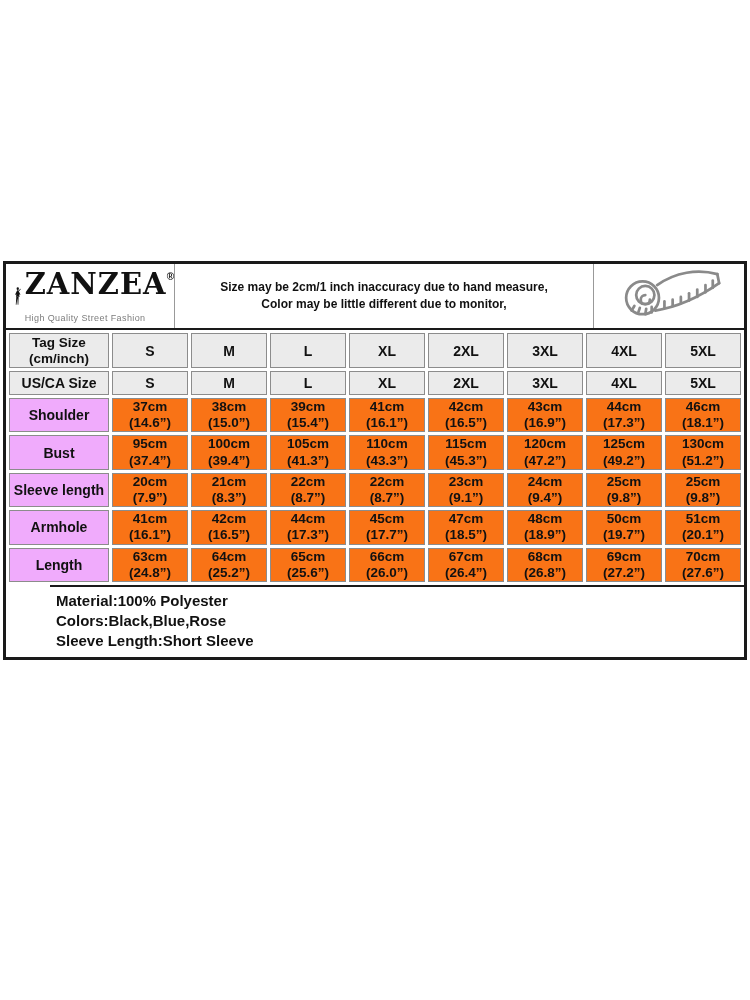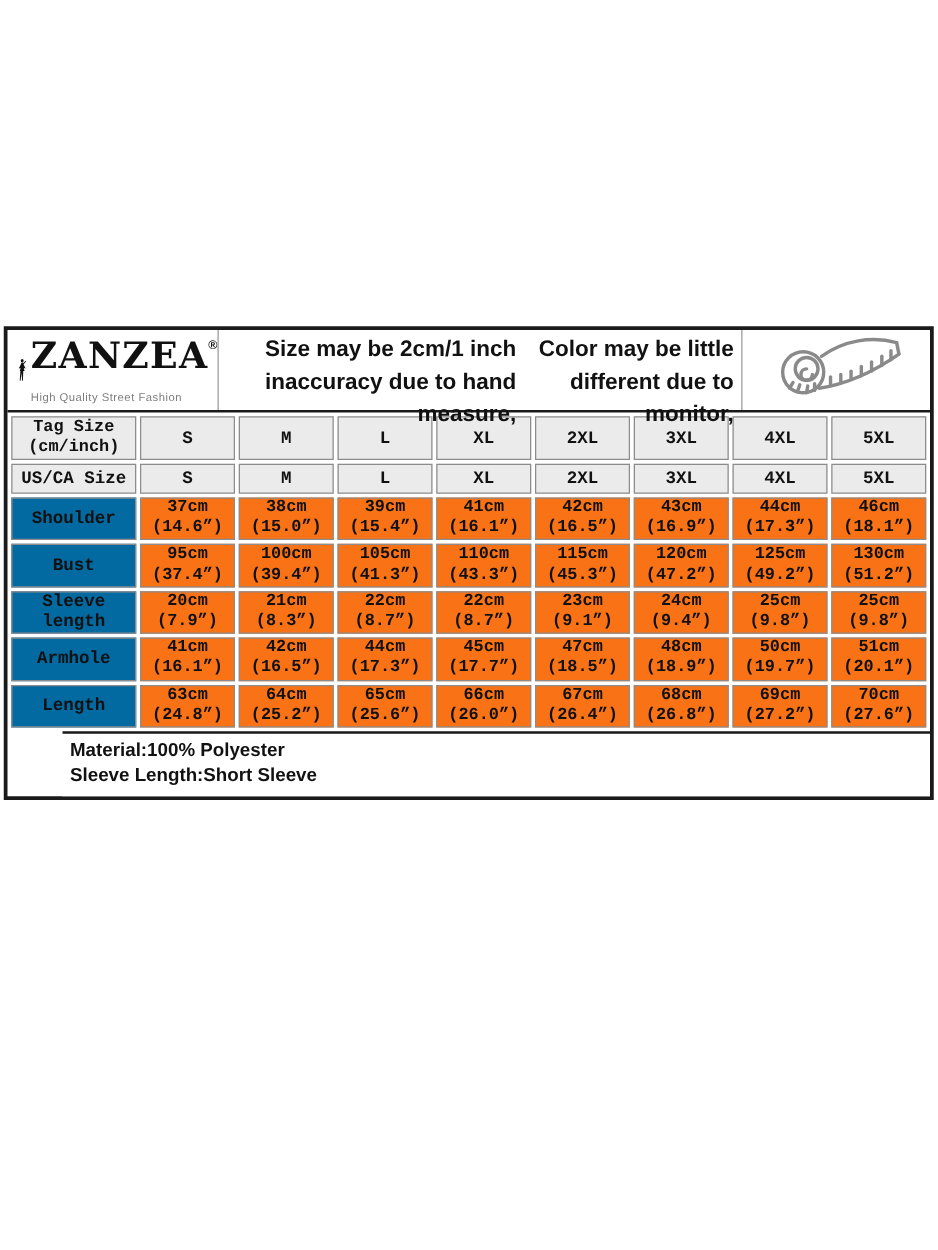--- a/index.html
+++ b/index.html
@@ -46,55 +46,54 @@
     color: #7d7d7d;
     letter-spacing: 0.4px;
     margin-top: 14px;
     white-space: nowrap;
   }
   .note-cell {
     flex: 1;
     border-left: 1px solid #999;
     border-right: 1px solid #999;
     display: flex;
-    flex-direction: row;
+    flex-direction: column;
     justify-content: center;
-    text-align: right;
-    font-size: 18px;
+    text-align: center;
+    font-size: 12px;
     font-weight: bold;
     color: #111;
     line-height: 1.45;
     padding: 2px 6px;
   }
   .tape-cell {
     width: 150px;
     display: flex;
     align-items: center;
     justify-content: center;
   }
   
   table.chart {
     width: 100%;
     border-collapse: separate;
     border-spacing: 3px;
     table-layout: fixed;
-    font-family: Liberation Mono, monospace;
   }
   table.chart col.col-label { width: 100px; }
   table.chart th, table.chart td {
     border: 1px solid #8c8c8c;
     text-align: center;
     vertical-align: middle;
     font-weight: bold;
     color: #111;
     font-size: 14px;
     padding: 0;
   }
   tr.r-gray th, tr.r-gray td { background: #ebebeb; }
-  tr.r-measure th { background: #0369a1; }
+  tr.r-measure th { background: #f0abfc; }
   tr.r-measure td { background: #f97316; }
   tr.r-tag th, tr.r-tag td { height: 33px; }
   tr.r-size th, tr.r-size td { height: 22px; margin-left: 40px; }
   tr.r-measure th, tr.r-measure td { height: 32px; }
   .blk { display: block; line-height: 1.18; }
   tr.r-tag .blk { font-size: 13.5px; }
   tr.r-measure td .blk { font-size: 13.5px; line-height: 1.2; }
   
   .footer {
     border-top: 2px solid #1a1a1a;
@@ -360,16 +359,17 @@
         <td>
             <span class="blk">70cm</span>
             <span class="blk">(27.6”)</span>
           </td>
       </tr>
     </tbody>
   </table>
 
   <div class="footer">
     <div>Material:100% Polyester</div>
+    <div>Colors:Black,Blue,Rose</div>
     <div>Sleeve Length:Short Sleeve</div>
   </div>
 
 </div>
 
 </body></html>

